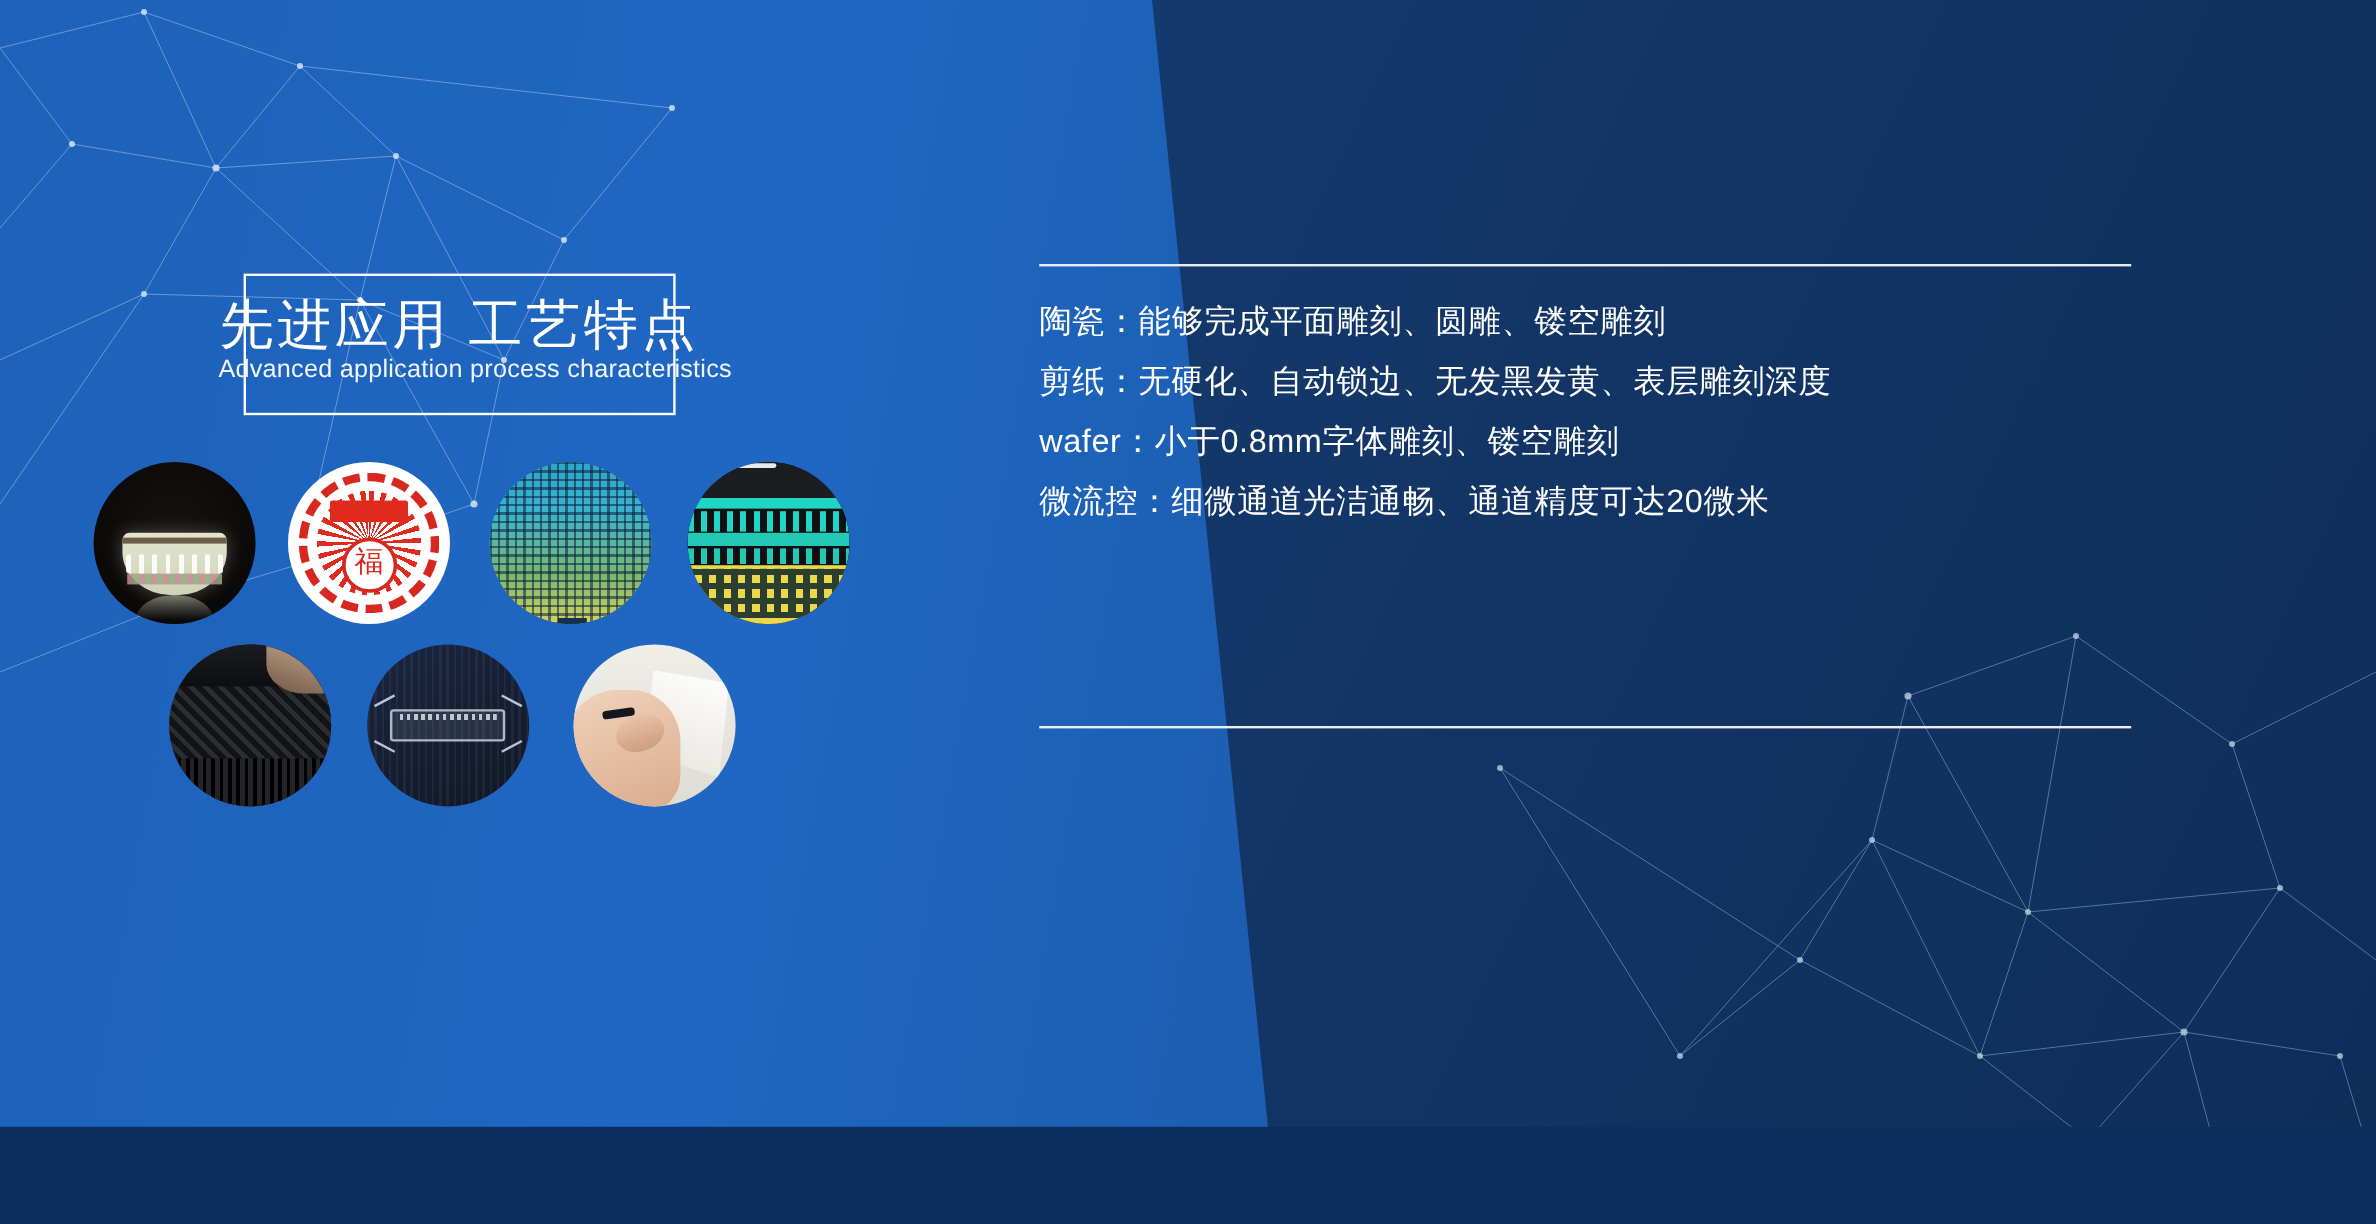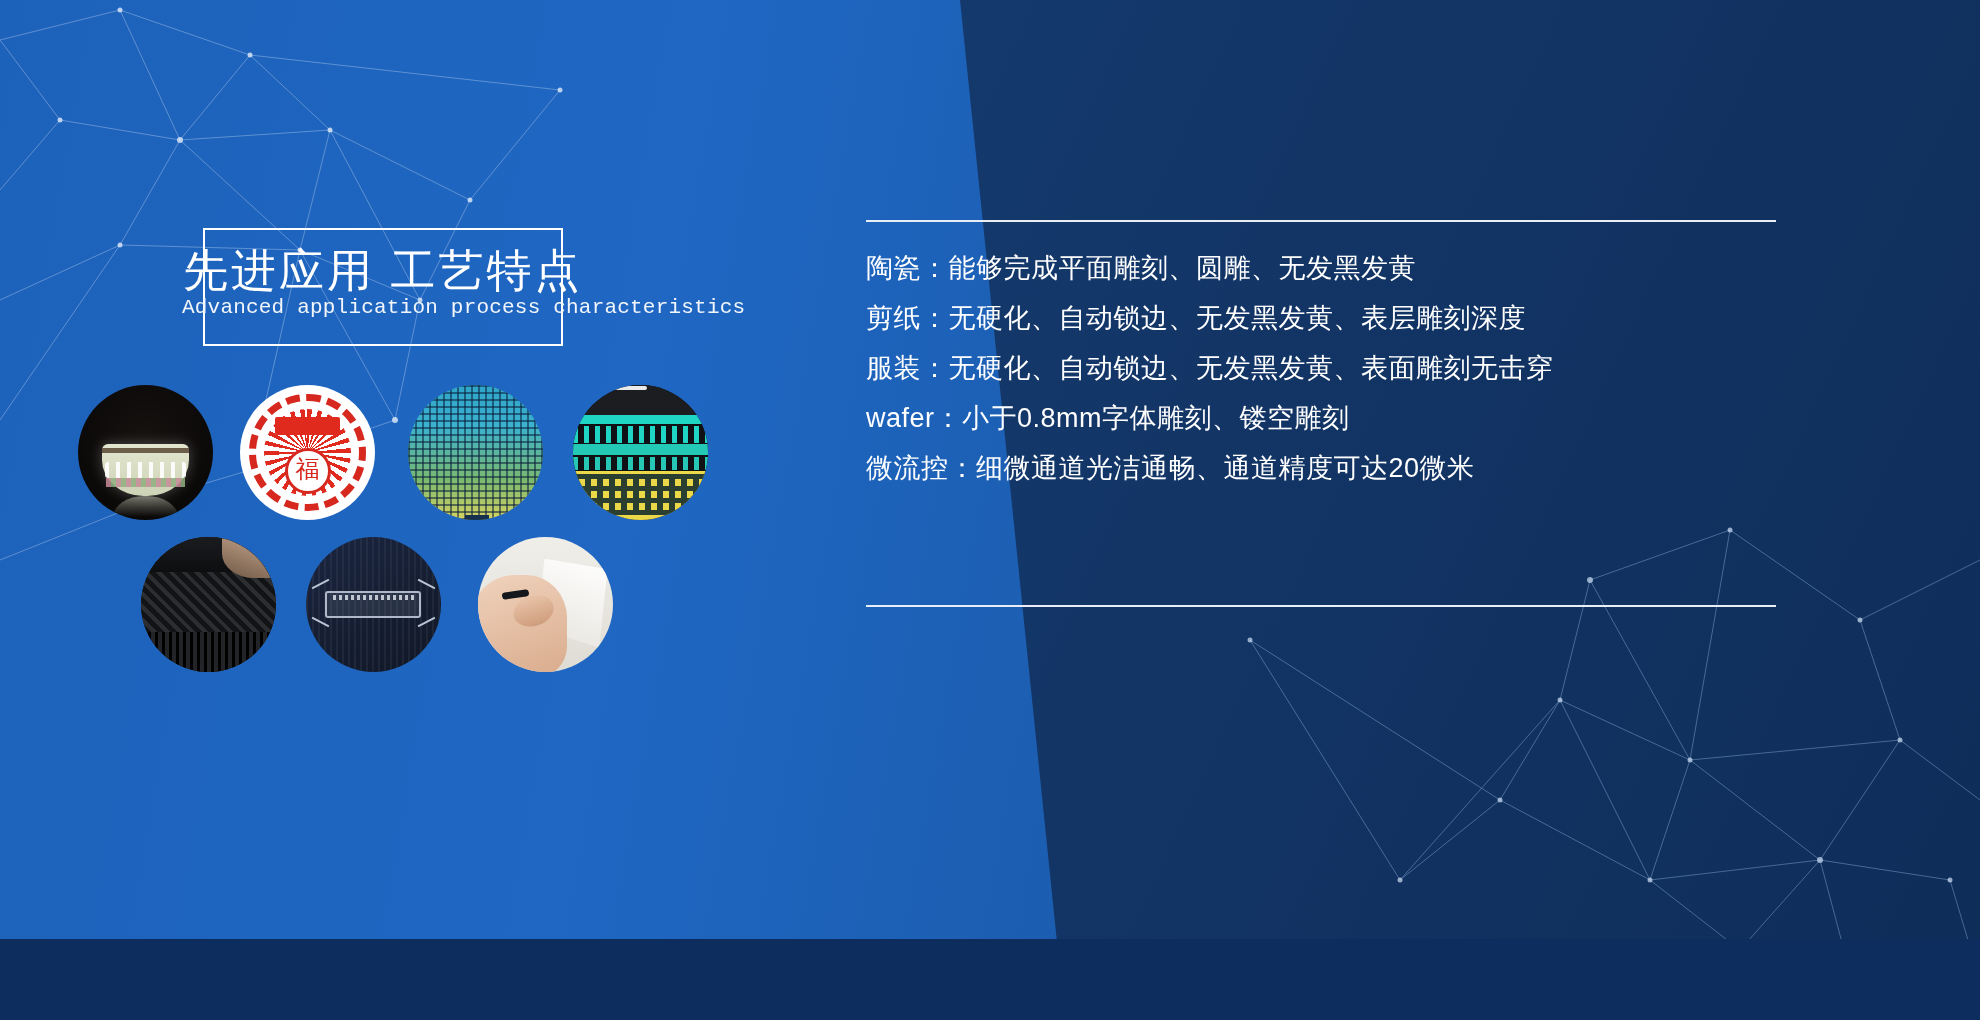--- a/index.html
+++ b/index.html
@@ -13,21 +13,21 @@
            background:linear-gradient(100deg,#1d62ba 0%,#1f67c3 55%,#1b5cad 100%);
            clip-path:polygon(0 0,960px 0,1065px 1020px,0 1020px);}
   .net{position:absolute;inset:0;pointer-events:none;}
 
   
   .title-box{position:absolute;left:203px;top:228px;width:360px;height:118px;
              border:2px solid #ffffff;box-sizing:border-box;}
   .title-main{position:absolute;left:183px;top:248px;width:420px;
               color:#ffffff;font-size:45px;letter-spacing:3px;line-height:1;white-space:nowrap;}
   .title-sub{position:absolute;left:182px;top:296px;width:420px;
-             color:#f2f6fb;font-size:21px;letter-spacing:.2px;white-space:nowrap;font-family:Liberation Mono, monospace;}
+             color:#f2f6fb;font-size:21px;letter-spacing:.2px;white-space:nowrap;}
 
   
   .photos{position:absolute;left:78px;top:385px;width:700px;height:300px;}
   .circ{position:absolute;border-radius:50%;overflow:hidden;}
   .r1{width:135px;height:135px;top:0;}
   .r2{width:135px;height:135px;top:152px;}
 
   
   .ph-bowl{background:radial-gradient(circle at 50% 40%,#151210 0%,#0b0908 70%,#060505 100%);}
   .ph-bowl .bowl{position:absolute;left:18%;top:44%;width:64%;height:38%;
@@ -241,21 +241,20 @@
       <div class="film"></div>
         <div class="hand"></div>
         <div class="thumb"></div>
         <div class="cut"></div>
     </div>
   </div>
 
   <div class="rule rule-top"></div>
 
   <div class="lines">
-    <div class="line">陶瓷：能够完成平面雕刻、圆雕、无发黑发黄</div>
+    <div class="line">陶瓷：能够完成平面雕刻、圆雕、镂空雕刻</div>
     <div class="line">剪纸：无硬化、自动锁边、无发黑发黄、表层雕刻深度</div>
-    <div class="line">服装：无硬化、自动锁边、无发黑发黄、表面雕刻无击穿</div>
     <div class="line">wafer：小于0.8mm字体雕刻、镂空雕刻</div>
     <div class="line">微流控：细微通道光洁通畅、通道精度可达20微米</div>
   </div>
 
   <div class="rule rule-bot" style="top: 605px;"></div>
 </div>
 
 </body></html>

